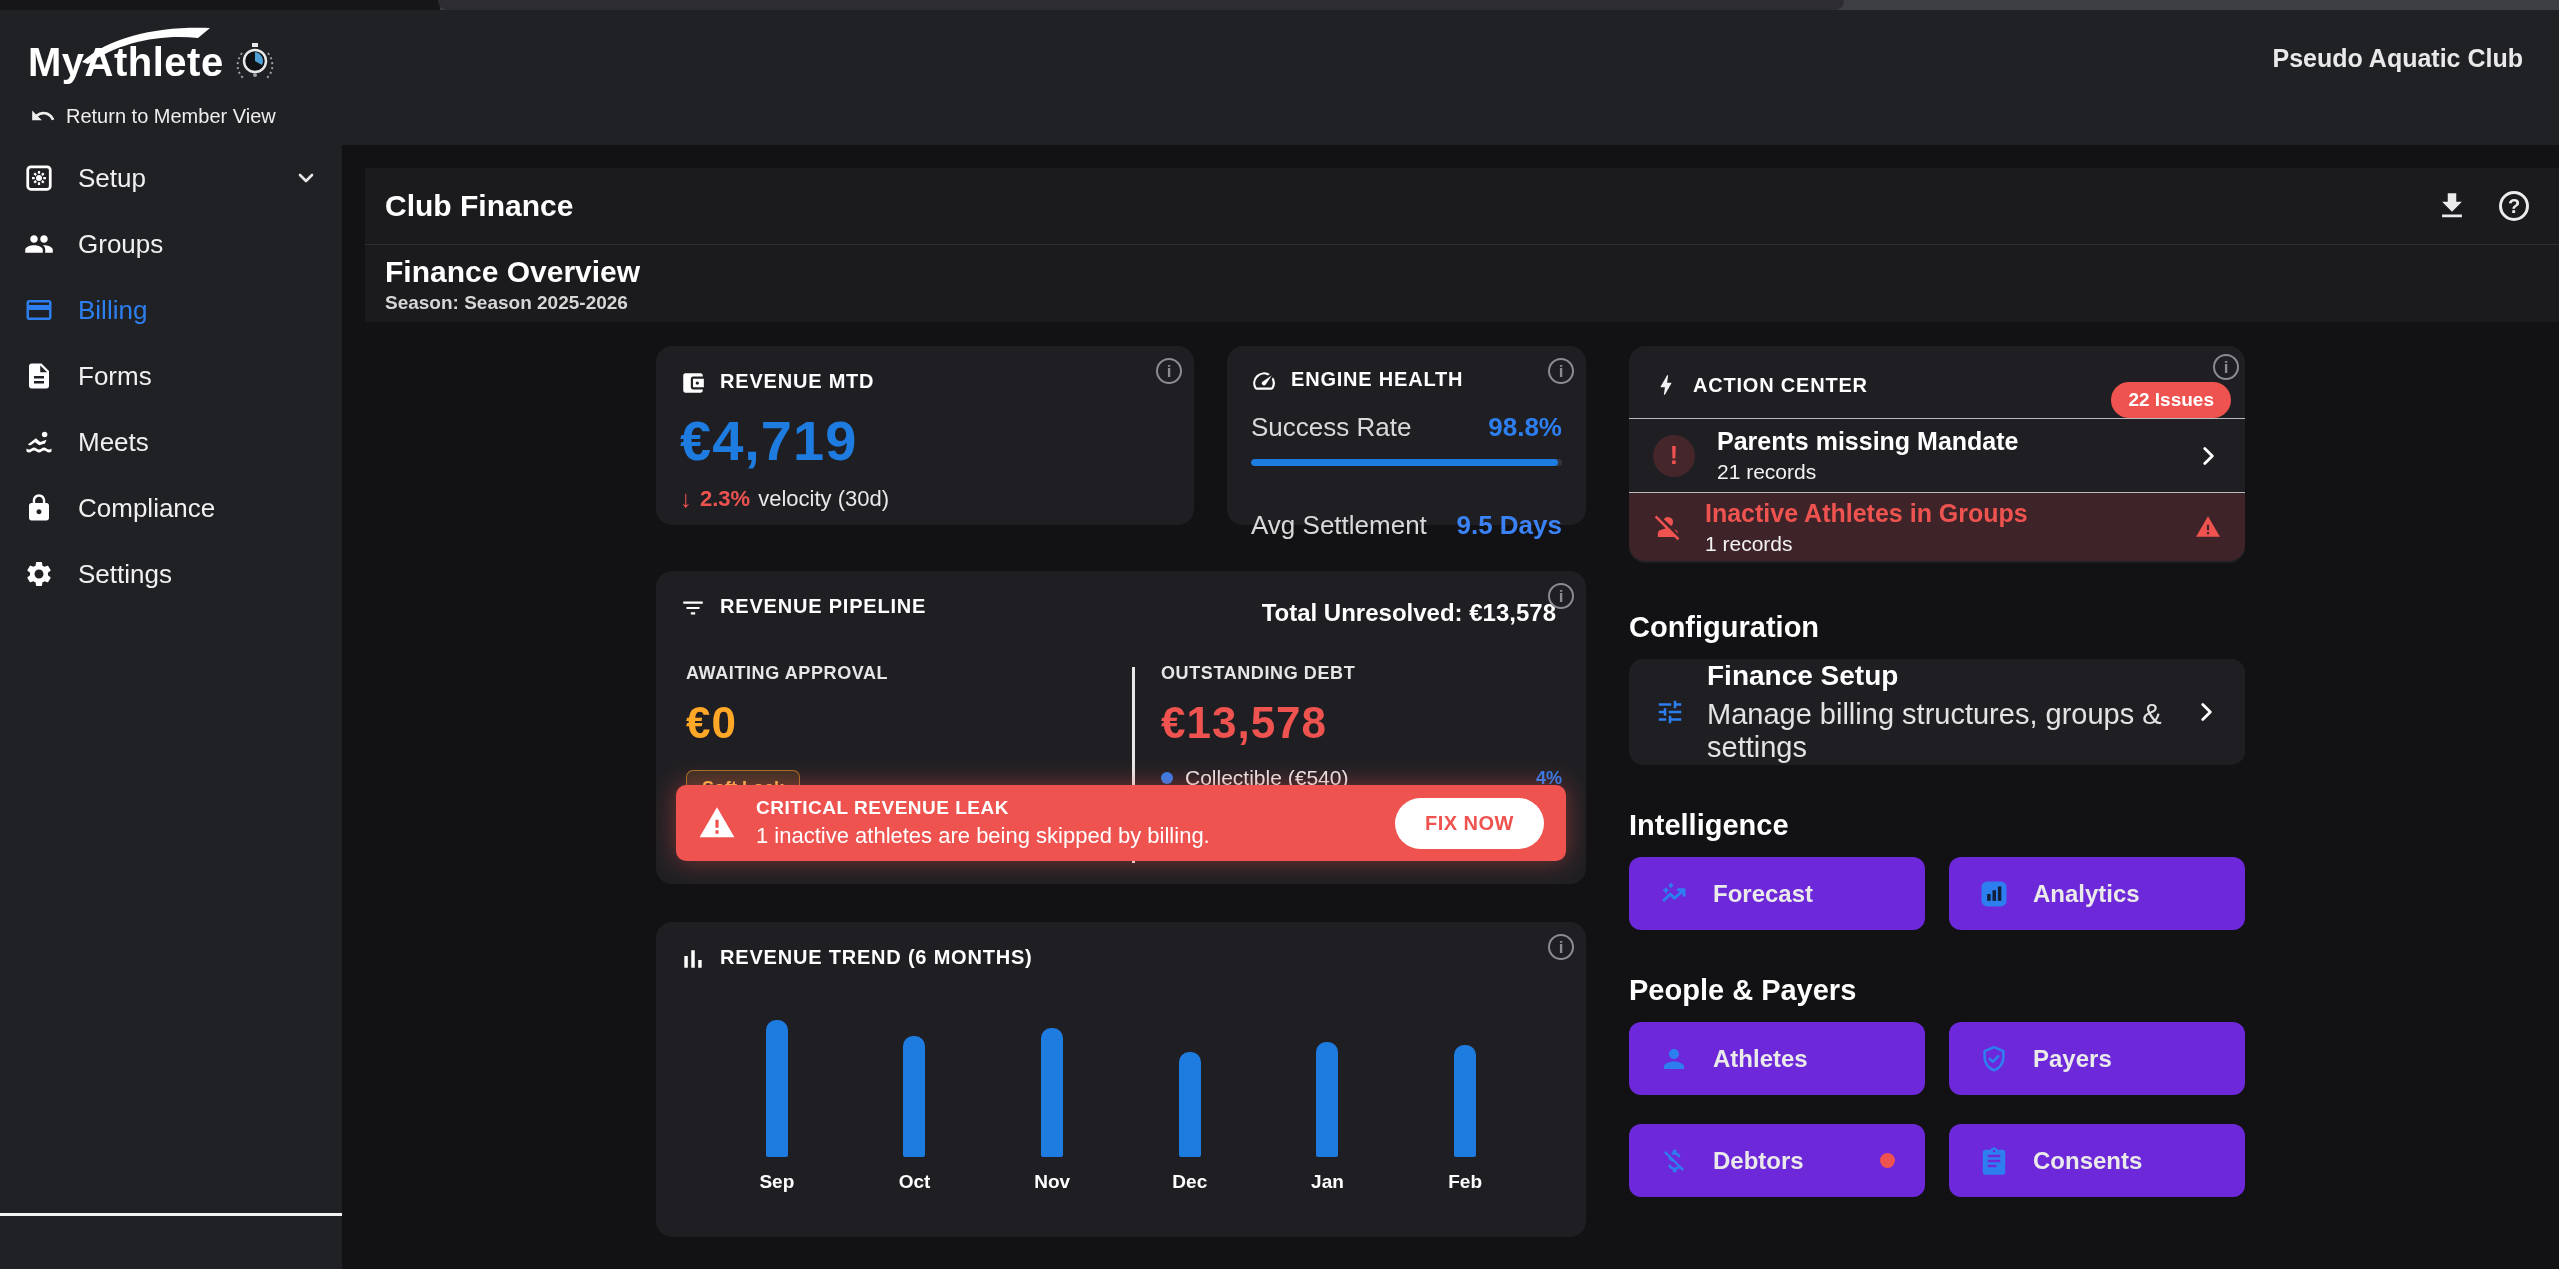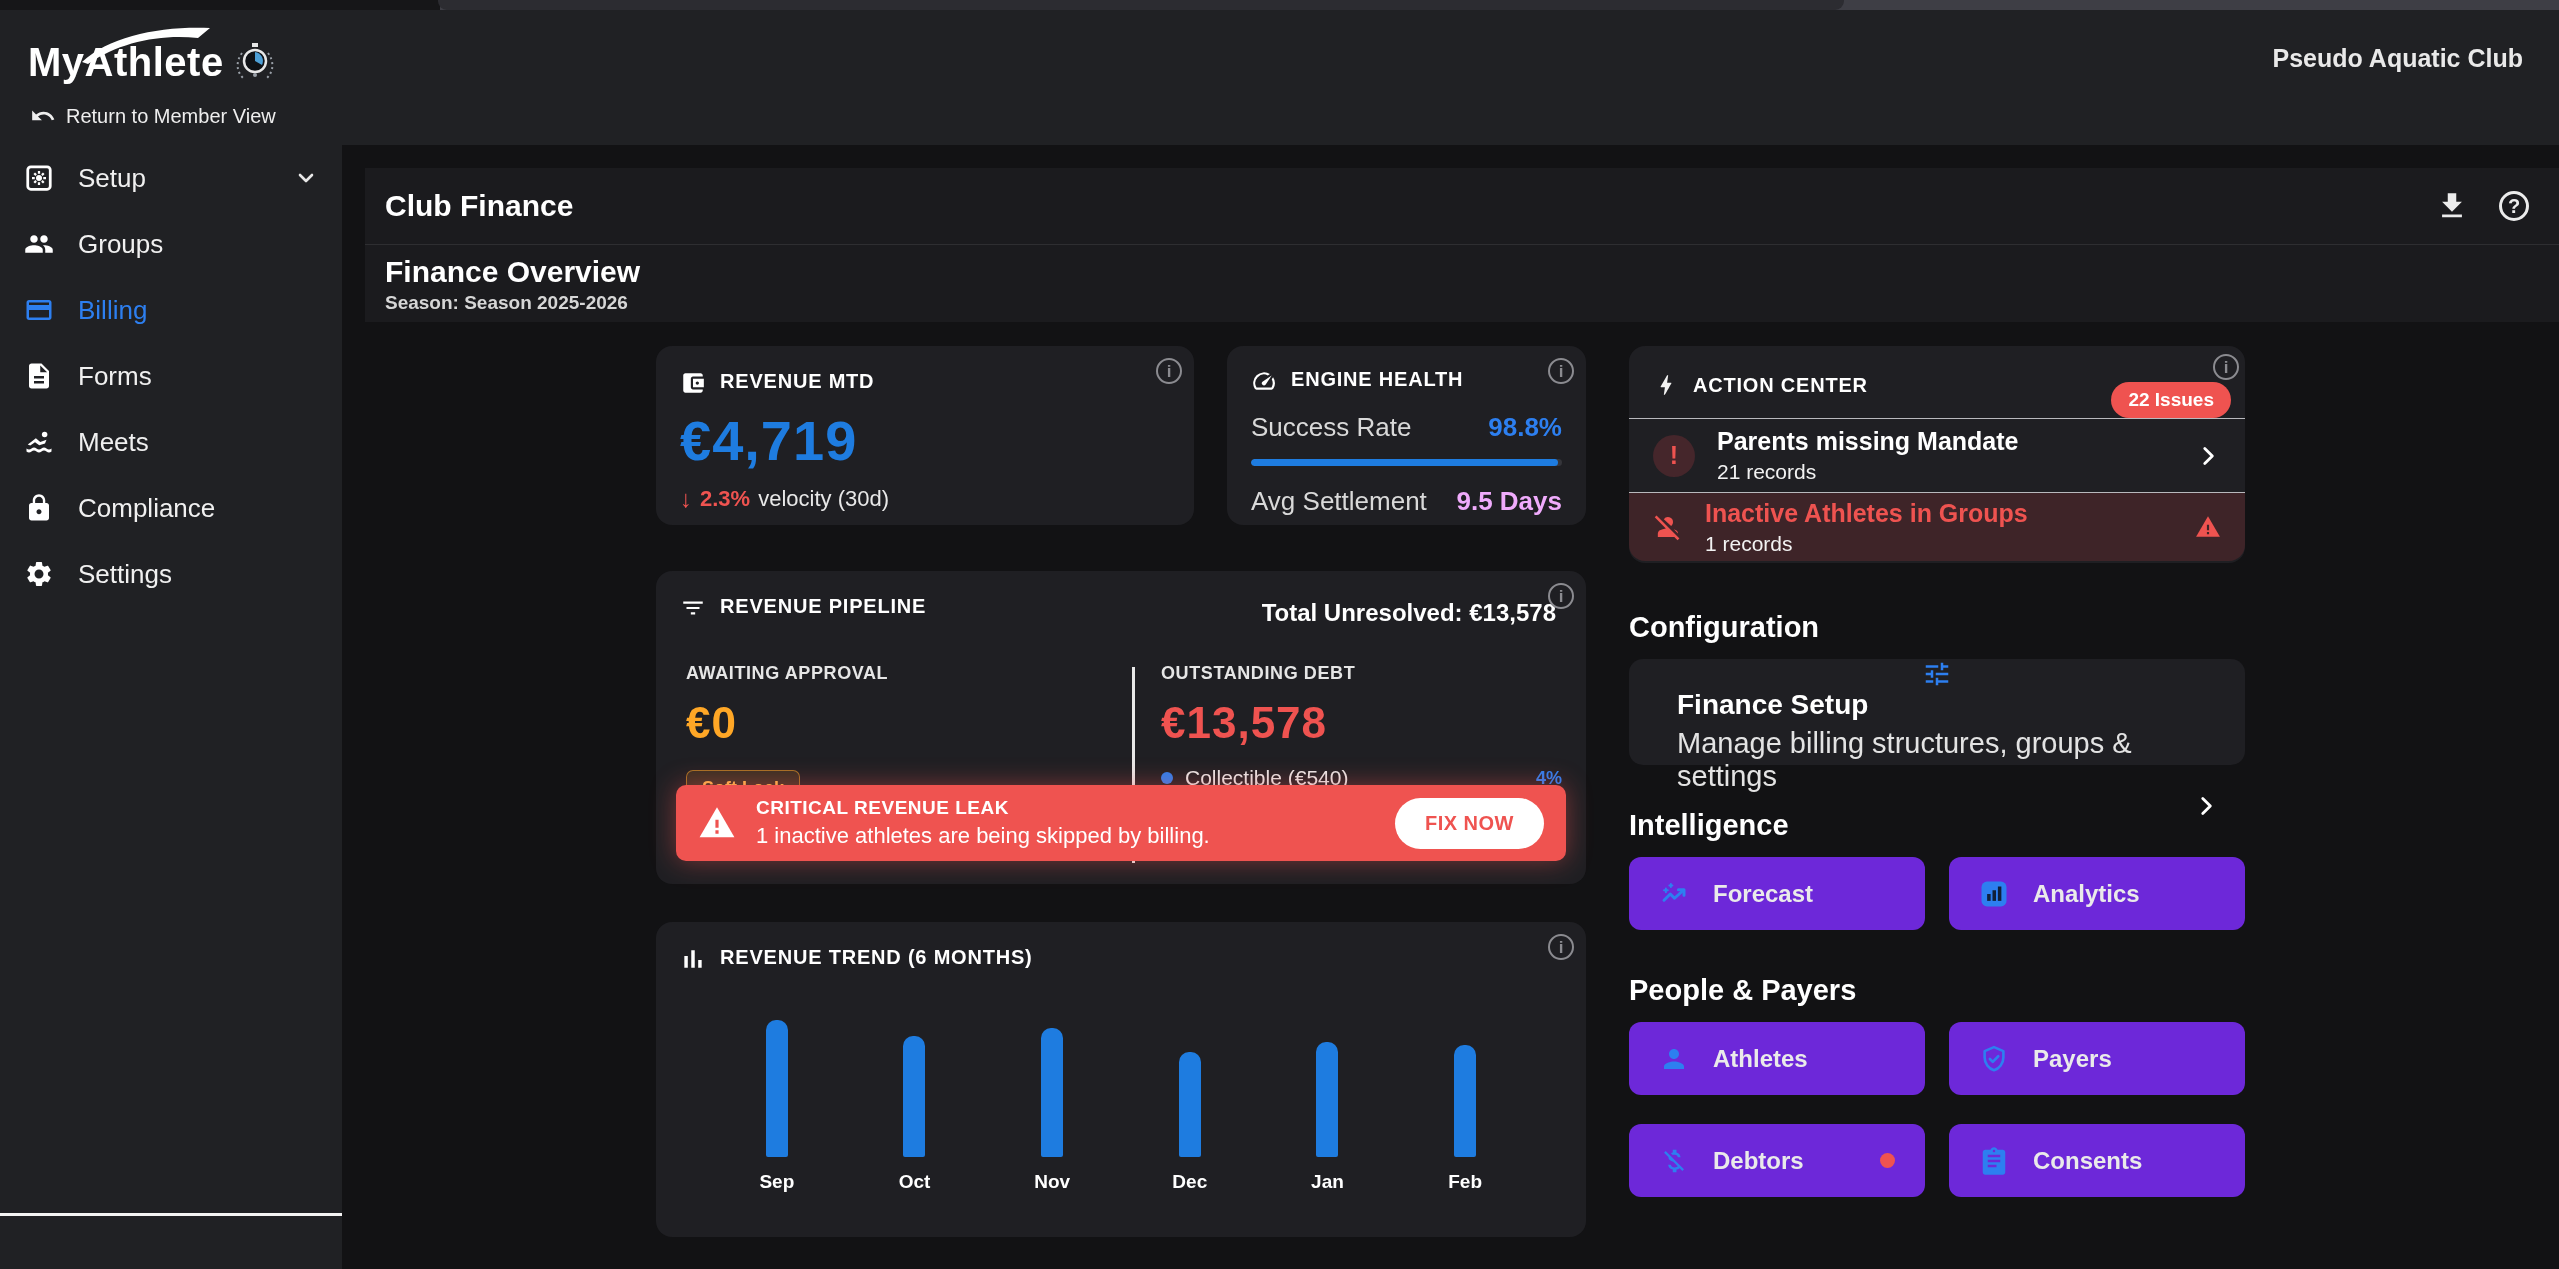--- a/index.html
+++ b/index.html
@@ -65,21 +65,21 @@
   .card.revenue { width:538px; height:179px; padding:24px; }
   .big-number { font-size:56px; font-weight:bold; color:#1e7ce0; margin-top:12px; letter-spacing:1px; }
   .velocity { margin-top:12px; font-size:22px; color:#e8e8e8; display:flex; align-items:center; gap:8px; }
   .velocity .delta { color:#ef5350; font-weight:bold; }
   .velocity .arrow { color:#ef5350; font-size:24px; font-weight:bold; }
 
   .card.engine { width:359px; height:179px; padding:22px 24px; }
   .eh-row { display:flex; align-items:baseline; justify-content:space-between; margin-top:18px;
             font-size:26px; color:#d9d9d9; }
   .eh-row .val-blue { color:#2d7ff0; font-weight:bold; }
-  .eh-row .val-white { color:#f0abfc; font-weight:bold; }
+  .eh-row .val-white { color:#3b82f6; font-weight:bold;margin-top:24px; }
   .eh-bar { margin-top:16px; height:7px; border-radius:4px; background:#35353a; overflow:hidden; }
   .eh-bar-fill { height:100%; background:#1e7ce0; border-radius:4px; }
   .card.engine .eh-row.second { margin-top:20px; }
 
   
   .card.pipeline { width:930px; height:313px; margin-top:46px; padding:24px; }
   .pl-head { display:flex; align-items:flex-start; }
   .pl-total { margin-left:auto; font-size:24px; font-weight:bold; color:#ffffff; margin-right:6px; margin-top:4px; }
   .pl-cols { display:flex; margin-top:36px; }
   .pl-left { width:452px; padding-left:6px; }
@@ -133,21 +133,21 @@
   .ac-count { font-size:21px; color:#f2f2f2; margin-top:4px; }
   .ac-row .chev { margin-left:auto; color:#ffffff; }
   .ac-row.critical { background:#3e2428; height:69px; border-radius:0 0 16px 16px; }
   .ac-row.critical .ac-title { color:#ef5350; }
   .ac-row.critical .ic-personoff { color:#ef5350; }
 
   
   .section-heading { font-size:29px; font-weight:bold; color:#ffffff; margin:44px 0 15px 0; }
   .section-heading.first { margin-top:48px; }
   .setup-card { width:616px; height:106px; border-radius:14px; background:#1f1f23;
-                display:flex; align-items:center; padding:0 26px; cursor:pointer;flex-direction:column; }
+                display:flex; align-items:center; padding:0 26px; cursor:pointer; }
   .setup-texts { margin-left:22px; }
   .setup-title { font-size:28px; font-weight:bold; color:#ffffff; }
   .setup-sub { font-size:29px; color:#e3e3e3; margin-top:6px; }
   .setup-card .chev { margin-left:auto; color:#ffffff; }
 
   .tile-grid { display:grid; grid-template-columns:1fr 1fr; column-gap:24px; row-gap:29px; }
   .tile { height:73px; background:#6d28d9; border-radius:12px; display:flex; align-items:center;
           padding:0 30px; cursor:pointer; }
   .tile-label { margin-left:24px; font-size:24px; font-weight:bold; color:#eaeaea; }
   .tile .reddot { margin-left:auto; width:15px; height:15px; border-radius:50%; background:#ef5350; }

